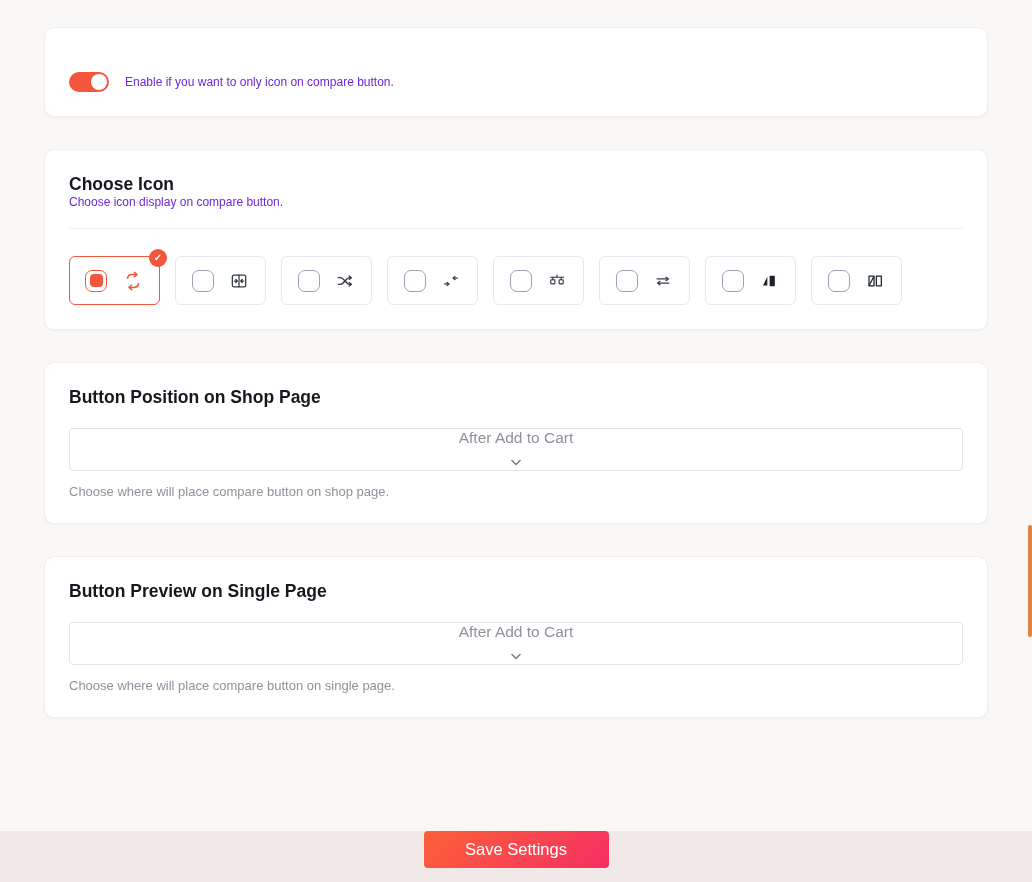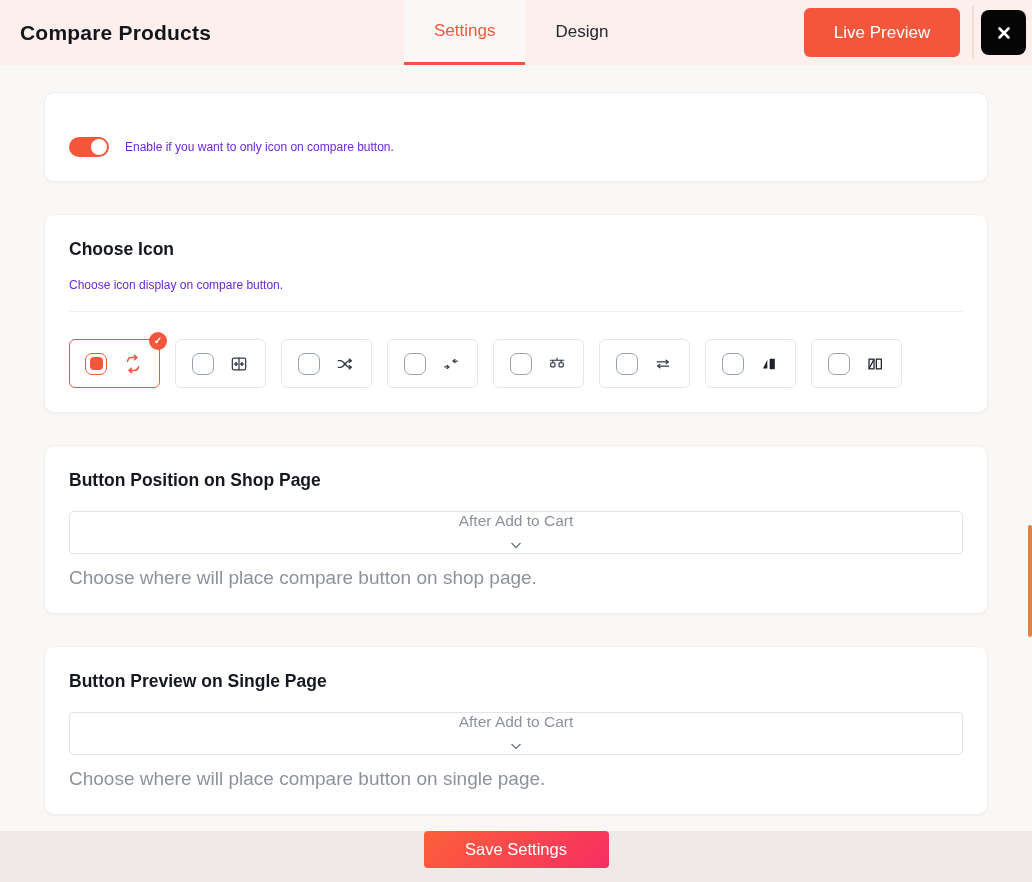--- a/index.html
+++ b/index.html
@@ -32,21 +32,21 @@
   .toggle-row { display:flex; align-items:center; margin-top:20px; }
   .toggle { position:relative; width:40px; height:20px; border-radius:10px;
     background:#cfd4da; cursor:pointer; flex:0 0 auto; }
   .toggle.on { background:#f4563c; }
   .toggle .knob { position:absolute; top:2px; left:2px; width:16px; height:16px;
     border-radius:50%; background:#fff; }
   .toggle.on .knob { left:auto; right:2px; }
   .toggle-row .card-desc { margin-left:16px; }
 
   
-  .choose-desc { margin-top:18px; }
+  .choose-desc { margin-top:0; }
   .hdivider { height:1px; background:#efeeec; margin:19px 0 27px 0; }
   .icon-options { display:flex; gap:15px; }
   .icon-option { position:relative; width:91px; height:49px; border:1px solid #e8e8ec;
     border-radius:6px; background:#fff; display:flex; align-items:center;
     justify-content:center; gap:15px; cursor:pointer; }
   .icon-option.selected { border:1px solid #f4563c; }
   .checkbox { width:22px; height:22px; border:1.6px solid #97a1b0; border-radius:7px;
     background:#fff; display:flex; align-items:center; justify-content:center; }
   .icon-option.selected .checkbox { border-color:#f4563c; }
   .icon-option.selected .checkbox::after { content:""; width:13px; height:13px;
@@ -55,54 +55,38 @@
     border-radius:50%; background:#f4563c; color:#fff; font-size:10px; font-weight:700;
     line-height:18px; text-align:center; }
   .icon-option.selected .sel-badge { display:block; }
   .opt-icon { display:flex; }
 
   
   .select-box { margin-top:20px; height:43px; border:1px solid #e4e4e8; border-radius:4px;
     display:flex; align-items:center; justify-content:space-between; padding:0 14px;
     background:#fff; cursor:pointer;flex-direction:column; }
   .select-value { font-size:15.5px; color:#8d929b; }
-  .helper-text { margin-top:13px; font-size:19px; color:#8d929b; }
+  .helper-text { margin-top:13px; font-size:13px; color:#8d929b; }
 
   
   .footer { position:absolute; left:0; bottom:0; width:100%; height:51px;
     background:#f0e9e8; display:flex; align-items:flex-start; justify-content:center; }
   .save-btn { width:185px; height:37px; border:none; border-radius:4px; color:#fff;
     font-size:16.5px; font-family:"Liberation Sans",sans-serif; cursor:pointer;
     background:linear-gradient(135deg,#fc6038 0%,#f62e63 100%); }
 
   
   .scroll-thumb { position:absolute; right:0; top:525px; width:4px; height:112px;
     background:#e08140; border-radius:2px; }
 </style>
 </head>
 <body>
 
 <div class="app">
 
-  <header class="header">
-    <h1 class="page-title">Compare Products</h1>
-    <nav class="tabs">
-      <div class="tab active">Settings</div>
-      <div class="tab">Design</div>
-    </nav>
-    <button class="live-preview">Live Preview</button>
-    <div class="vdivider"></div>
-    <button class="close-btn">
-      <span class="opt-icon">
-        <svg width="18" height="18" viewBox="0 0 18 18">
-            <path d="M4.5 4.5 L13.5 13.5 M13.5 4.5 L4.5 13.5" stroke="#ffffff" stroke-width="2.6" stroke-linecap="round"></path>
-          </svg>
-      </span>
-    </button>
-  </header>
 
   <main class="main">
 
     <section class="card">
       <div class="toggle-row">
         <div class="toggle on" id="use-only-icon-toggle">
           <div class="knob"></div>
         </div>
         <p class="card-desc">Enable if you want to only icon on compare button.</p>
       </div>

